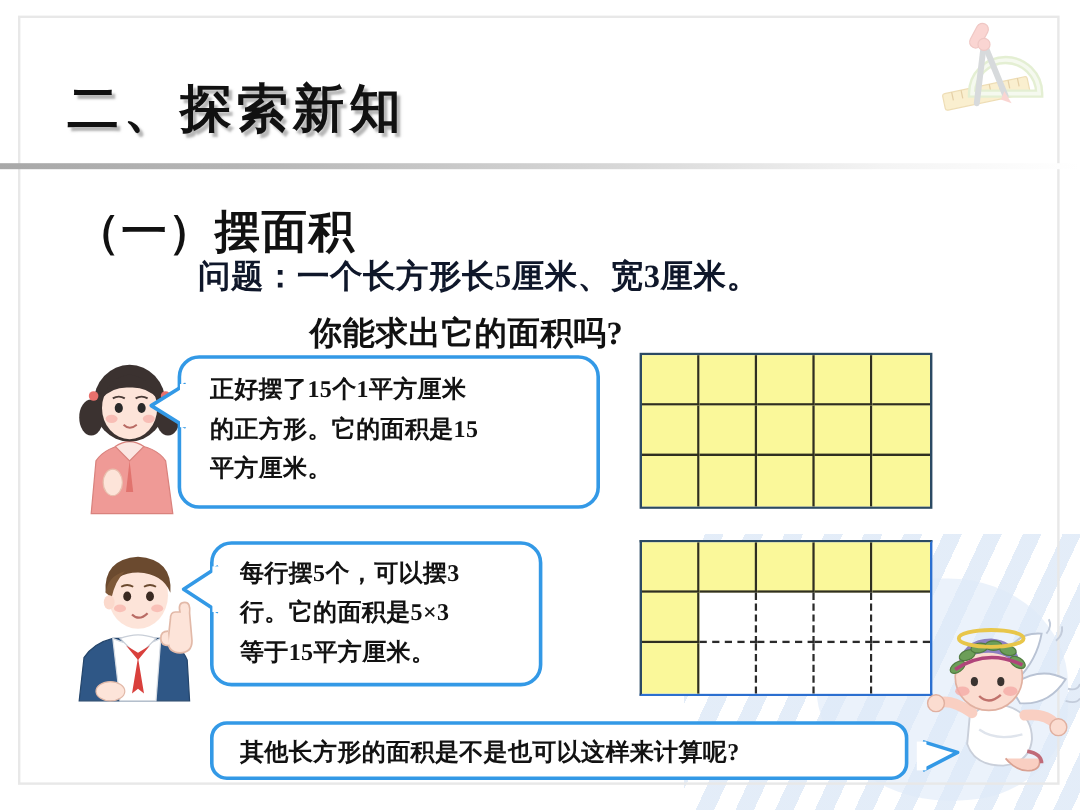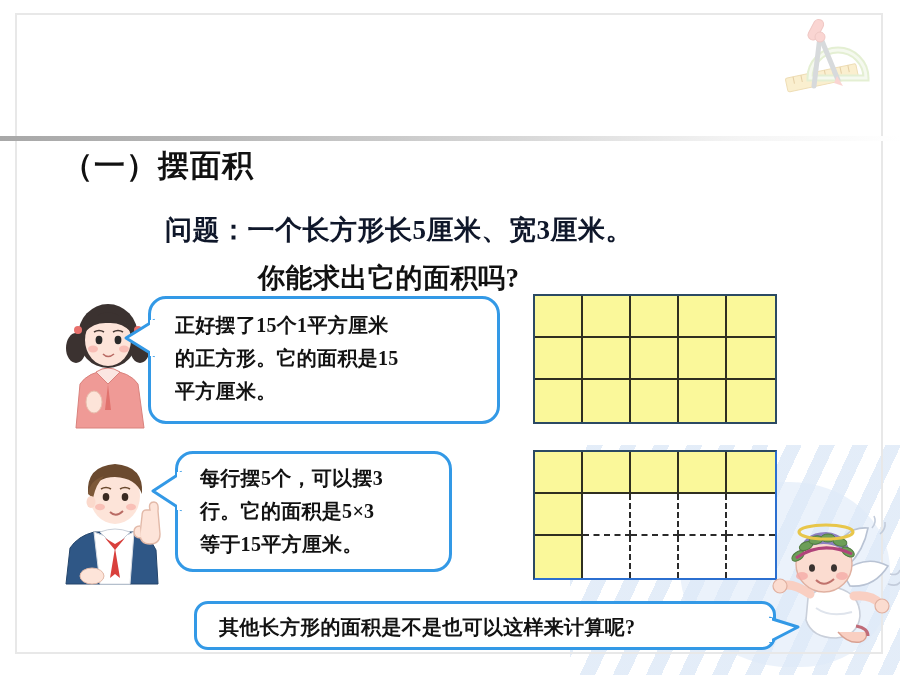--- a/index.html
+++ b/index.html
@@ -64,22 +64,22 @@
   .divider{
     position:absolute;
     left:0;top:136px;
     width:900px;height:5px;
     background:linear-gradient(to right,#a8a8a8 0%,#b6b6b6 22%,#d8d8d8 58%,#f4f4f4 82%,#ffffff 100%);
     z-index:3;
   }
   
   .sub-head{
     position:absolute;
-    left:62px;top:145px;
-    font-size:31px;
+    left:62px;top:168px;
+    font-size:38px;
     font-weight:bold;
     color:#111;
     letter-spacing:1px;
     white-space:nowrap;
     z-index:4;
   }
   .q-line1{
     position:absolute;
     left:165px;top:212px;
     font-size:27px;
@@ -113,21 +113,21 @@
     font-weight:bold;
     color:#121212;
     line-height:33px;
     letter-spacing:.3px;
     white-space:pre-line;
   }
   #bubble1{left:148px;top:296px;width:352px;height:128px;}
   #bubble1 .btext{padding:10px 0 0 24px;}
   #bubble2{left:175px;top:451px;width:277px;height:121px;}
   #bubble2 .btext{padding:8px 8px 0 22px;}
-  #bubble3{left:194px;top:601px;width:582px;height:49px;border-radius:14px;}
+  #bubble3{left:175px;top:601px;width:582px;height:49px;border-radius:14px;}
   #bubble3 .btext{padding:8px 0 0 22px;line-height:30px;}
   
   .tail{position:absolute;z-index:6;}
   .tail svg{display:block;overflow:visible;}
   
   .grid{
     position:absolute;
     z-index:4;
     border:2px solid #2b4a63;
     box-sizing:content-box;
@@ -208,20 +208,21 @@
 
       <g transform="rotate(28 38 12)">
         <rect x="30" y="0" width="10" height="22" rx="5" fill="#f6b4ae" stroke="#e39b95" stroke-width="1"></rect>
       </g>
       <circle cx="40" cy="17" r="5" fill="#f6b4ae" stroke="#e39b95" stroke-width="1"></circle>
 
       <path d="M57 56 l6 10 -9 -3 z" fill="#f6b4ae"></path>
     </svg>
   </div>
 
+  <div class="title">二、探索新知</div>
   <div class="divider"></div>
 
   <div class="sub-head">（一）摆面积</div>
   <div class="q-line1">问题：一个长方形长5厘米、宽3厘米。</div>
   <div class="q-line2">你能求出它的面积吗?</div>
 
   <div class="person" id="girl">
     <svg width="100" height="136" viewBox="0 0 100 136">
 
       <path d="M18 136 L22 92 Q30 80 50 78 Q72 80 80 92 L86 136 Z" fill="#ef9a96" stroke="#d9827d" stroke-width="1"></path>

